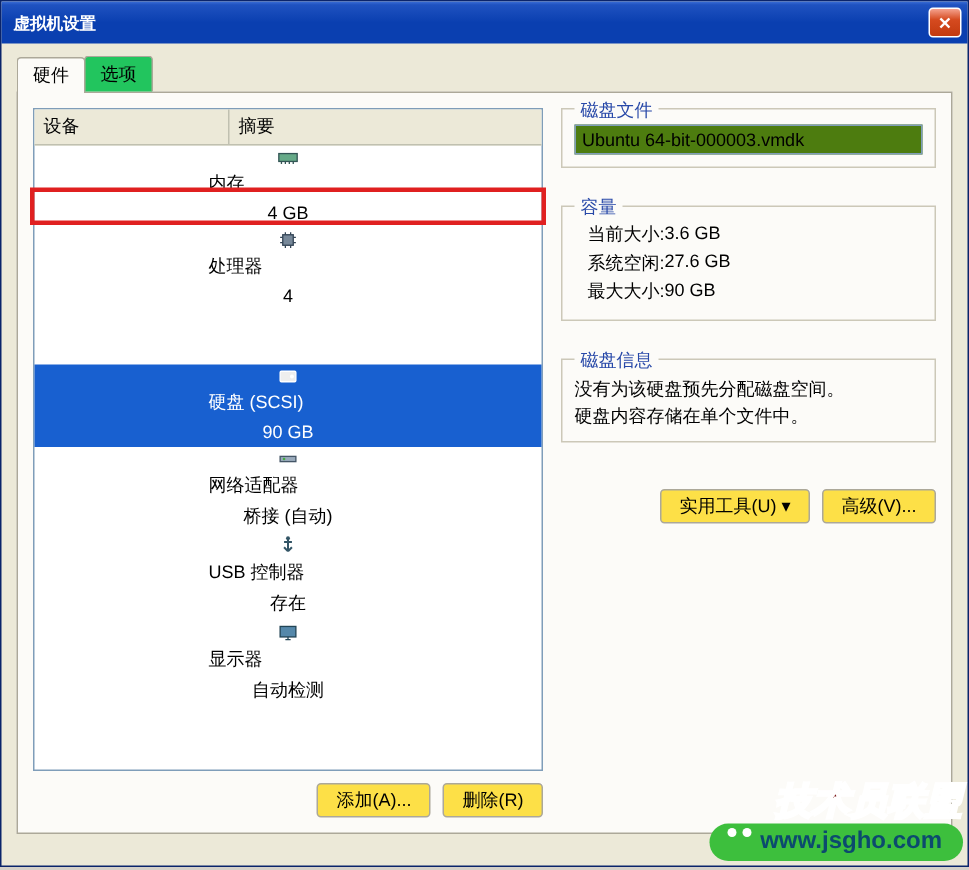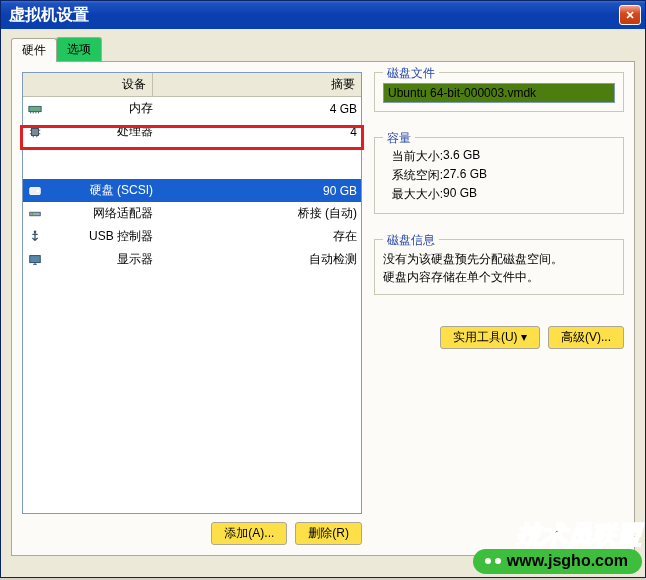--- a/index.html
+++ b/index.html
@@ -21,21 +21,21 @@
   flex-direction: column;
 }
 .titlebar {
   height: 28px;
   background: linear-gradient(to bottom, #3a6ed6 0%, #1f52c0 8%, #0a3fb0 50%, #0a3fb0 100%);
   display: flex;
   align-items: center;
   padding: 0 4px 0 8px;
   color: #fff;
 }
-.titlebar .title { flex: 1; font-weight: bold; font-size: 16px; }
+.titlebar .title { flex: 1; font-weight: bold; font-size: 11px; }
 .titlebar .close-btn {
   width: 22px; height: 20px;
   background: linear-gradient(to bottom, #f5a28e, #d54a1f 40%, #c33a0f);
   border: 1px solid #fff;
   border-radius: 3px;
   display: flex; align-items: center; justify-content: center;
   color: #fff; font-weight: bold; font-size: 11px;
   cursor: pointer;
 }
 .content-area {
@@ -97,20 +97,21 @@
   border-right: 1px solid #c0c0b0;
   font-size: 12px;
 }
 .col-device { width: 130px; }
 .col-summary { flex: 1; border-right: none !important; }
 .devtable-body { }
 .devrow {
   display: flex;
   padding: 1px 0;
   align-items: center;
+  flex-direction: column;
 }
 .devrow .ico {
   width: 24px;
   display: flex;
   align-items: center;
   justify-content: center;
   font-size: 12px;
   color: #355;
 }
 .devrow .lbl { width: 106px; padding: 2px 0; }
@@ -192,28 +193,28 @@
   font-size: 24px;
   font-weight: 900;
   color: #7f1d1d;
   -webkit-text-stroke: 2px #fff;
   font-style: italic;
   letter-spacing: 1px;
   line-height: 1;
 }
 .watermark-url {
   background: #3dbf3d;
-  color: #000000;
+  color: #0c4a6e;
   padding: 3px 14px 4px 22px;
   border-radius: 14px;
   font-size: 16px;
   font-weight: bold;
   margin-top: 2px;
   display: flex;
-  align-items: center;
+  align-items: flex-start;
   gap: 6px;
 }
 .watermark-url .dot {
   width: 6px; height: 6px; border-radius: 50%; background: #fff;
   box-shadow: -10px 0 0 #fff;
 }
 </style>
 </head>
 <body>
 
@@ -227,21 +228,21 @@
 
   <div class="content-area">
     <div class="tabpanel">
       <div class="tabstrip">
         <div class="tab active">硬件</div>
         <div class="tab">选项</div>
       </div>
       <div class="tabbody">
 
         <div class="left-pane">
-          <div class="devtable" style="position:relative;text-align:right;">
+          <div class="devtable" style="position:relative;">
             <div class="devtable-head">
               <div class="col col-device">设备</div>
               <div class="col col-summary">摘要</div>
             </div>
             <div class="devtable-body">
 
               <div class="devrow">
                 <span class="ico">
                   <svg viewBox="0 0 16 16">
                       <rect x="1" y="5" width="14" height="6" fill="#6a8" stroke="#355"></rect>

